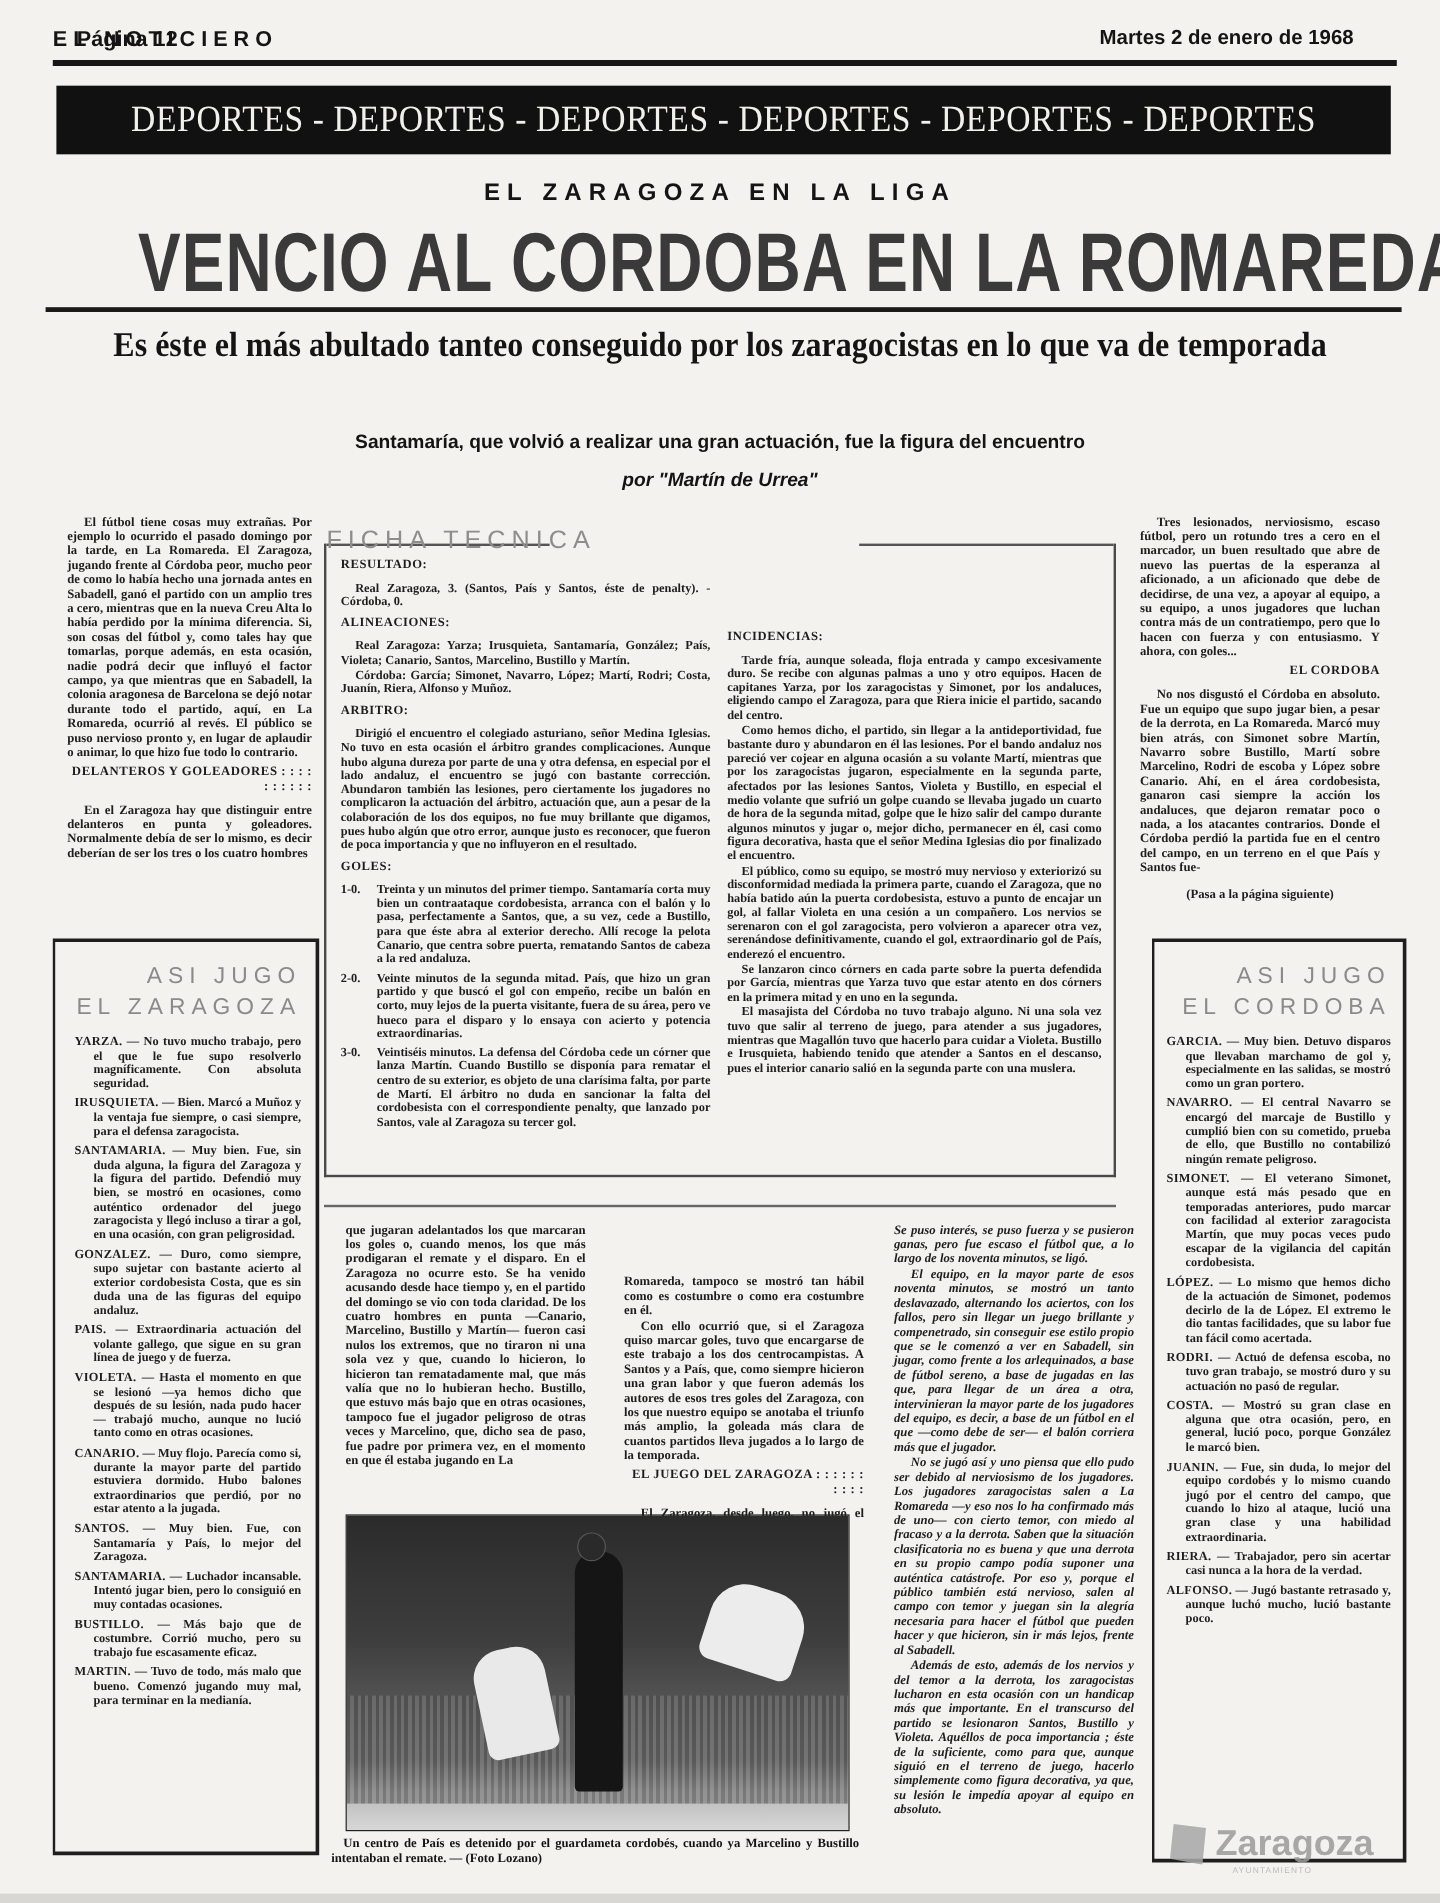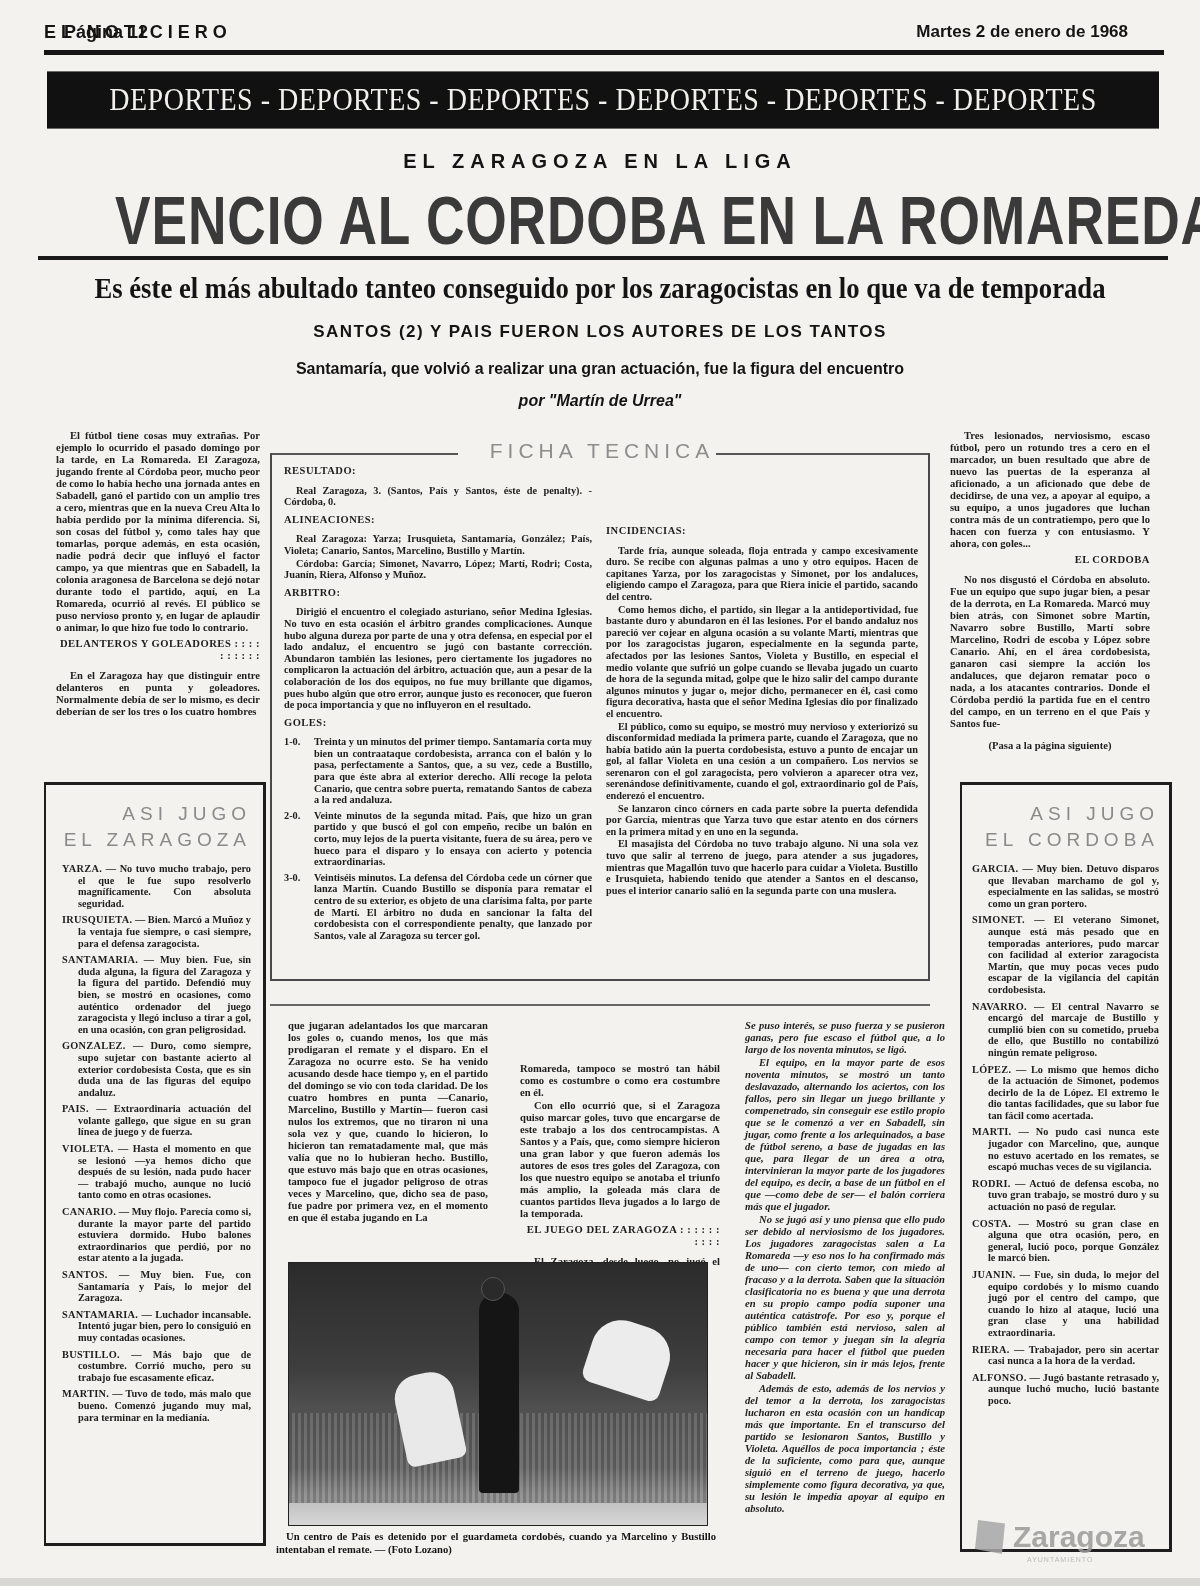--- a/index.html
+++ b/index.html
@@ -17,21 +17,21 @@
   .rule-head { position: absolute; left: 38px; top: 256px; width: 1130px; height: 4px; background: #1a1a1a; }
   .deck { position: absolute; left: 0; width: 1200px; top: 272px; text-align: center; font: bold 29px "Liberation Serif", serif; transform: scaleX(0.92); white-space: nowrap; }
   .sub1 { position: absolute; left: 0; width: 1200px; top: 322px; text-align: center; font: bold 17px "Liberation Sans", sans-serif; letter-spacing: 1.5px; }
   .sub2 { position: absolute; left: 0; width: 1200px; top: 360px; text-align: center; font: bold 16px "Liberation Sans", sans-serif; }
   .byline { position: absolute; left: 0; width: 1200px; top: 392px; text-align: center; font: italic bold 16px "Liberation Sans", sans-serif; }
   .col { position: absolute; font-size: 10.6px; line-height: 12px; text-align: justify; font-weight: bold; color: #1d1d1d; }
   .col p { text-indent: 14px; margin-bottom: 1px; }
   .col .sub { text-align: right; font-weight: bold; margin: 4px 0 8px; letter-spacing: 0.5px; }
   .ficha { position: absolute; left: 270px; top: 453px; width: 660px; height: 528px; border: 2px solid #4a4a4a; border-top: none; }
   .ficha-title-line { position: absolute; top: 0; height: 2px; background: #555; }
-  .ficha-title { position: absolute; left: 0; width: 660px; top: -14px; text-align: center; font: 21px "Liberation Sans", sans-serif; color: #8d8d8d; letter-spacing: 5px; }
+  .ficha-title { position: absolute; left: 0; width: 660px; top: -14px; text-align: left; font: 21px "Liberation Sans", sans-serif; color: #8d8d8d; letter-spacing: 5px; }
   .ficha .inner { position: absolute; font-size: 10.3px; line-height: 11.6px; font-weight: bold; text-align: justify; color: #1d1d1d; }
   .ficha h4 { font-size: 10.5px; margin: 6px 0 8px; letter-spacing: 0.5px; }
   .ficha .para { text-indent: 12px; margin-bottom: 6px; }
   .goal { display: flex; margin-bottom: 4px; }
   .goal .sc { width: 30px; flex: none; }
   .goal .tx { flex: 1; }
   .box { position: absolute; border: 3px solid #1e1e1e; border-left-width: 2px; background: #f3f2ef; }
   .box-title { text-align: right; font: 19px "Liberation Sans", sans-serif; color: #8a8a8a; letter-spacing: 5px; line-height: 22px; }
   .ratings { margin-top: 12px; font-size: 10.3px; line-height: 11.6px; font-weight: bold; text-align: justify; color: #1d1d1d; }
   .rating { padding-left: 16px; text-indent: -16px; margin-bottom: 5px; }
@@ -61,21 +61,20 @@
     <span class="date">Martes 2 de enero de 1968</span>
   </div>
   <div class="rule-top"></div>
 
   <div class="banner">DEPORTES - DEPORTES - DEPORTES - DEPORTES - DEPORTES - DEPORTES</div>
 
   <div class="kicker">EL ZARAGOZA EN LA LIGA</div>
   <div class="headline">VENCIO AL CORDOBA EN LA ROMAREDA (3-0)</div>
   <div class="rule-head"></div>
   <div class="deck">Es éste el más abultado tanteo conseguido por los zaragocistas en lo que va de temporada</div>
-  <div class="sub1">SANTOS (2) Y PAIS FUERON LOS AUTORES DE LOS TANTOS</div>
   <div class="sub2">Santamaría, que volvió a realizar una gran actuación, fue la figura del encuentro</div>
   <div class="byline">por "Martín de Urrea"</div>
 
   <div class="col" style="left:56px; top:430px; width:204px;">
     <p>El fútbol tiene cosas muy extrañas. Por ejemplo lo ocurrido el pasado domingo por la tarde, en La Romareda. El Zaragoza, jugando frente al Córdoba peor, mucho peor de como lo había hecho una jornada antes en Sabadell, ganó el partido con un amplio tres a cero, mientras que en la nueva Creu Alta lo había perdido por la mínima diferencia. Si, son cosas del fútbol y, como tales hay que tomarlas, porque además, en esta ocasión, nadie podrá decir que influyó el factor campo, ya que mientras que en Sabadell, la colonia aragonesa de Barcelona se dejó notar durante todo el partido, aquí, en La Romareda, ocurrió al revés. El público se puso nervioso pronto y, en lugar de aplaudir o animar, lo que hizo fue todo lo contrario.</p>
     <div class="sub">DELANTEROS Y GOLEADORES : : : : : : : : : :</div>
     <p>En el Zaragoza hay que distinguir entre delanteros en punta y goleadores. Normalmente debía de ser lo mismo, es decir deberían de ser los tres o los cuatro hombres</p>
   </div>
 
   <div class="ficha">
@@ -139,24 +138,23 @@
         <div class="rating"><span class="nm">BUSTILLO.</span> <span>— Más bajo que de costumbre. Corrió mucho, pero su trabajo fue escasamente eficaz.</span></div>
         <div class="rating"><span class="nm">MARTIN.</span> <span>— Tuvo de todo, más malo que bueno. Comenzó jugando muy mal, para terminar en la medianía.</span></div>
       </div>
   </div>
 
   <div class="box" style="left:960px; top:782px; width:212px; height:770px; padding:18px 10px 0 10px;">
     <div class="box-title">ASI JUGO</div>
     <div class="box-title" style="margin-top:4px;">EL CORDOBA</div>
     <div class="ratings" id="cor-list">
         <div class="rating"><span class="nm">GARCIA.</span> <span>— Muy bien. Detuvo disparos que llevaban marchamo de gol y, especialmente en las salidas, se mostró como un gran portero.</span></div>
+        <div class="rating"><span class="nm">NAVARRO.</span> <span>— El central Navarro se encargó del marcaje de Bustillo y cumplió bien con su cometido, prueba de ello, que Bustillo no contabilizó ningún remate peligroso.</span></div>
         <div class="rating"><span class="nm">SIMONET.</span> <span>— El veterano Simonet, aunque está más pesado que en temporadas anteriores, pudo marcar con facilidad al exterior zaragocista Martín, que muy pocas veces pudo escapar de la vigilancia del capitán cordobesista.</span></div>
-        <div class="rating"><span class="nm">NAVARRO.</span> <span>— El central Navarro se encargó del marcaje de Bustillo y cumplió bien con su cometido, prueba de ello, que Bustillo no contabilizó ningún remate peligroso.</span></div>
         <div class="rating"><span class="nm">LÓPEZ.</span> <span>— Lo mismo que hemos dicho de la actuación de Simonet, podemos decirlo de la de López. El extremo le dio tantas facilidades, que su labor fue tan fácil como acertada.</span></div>
-        <div class="rating"><span class="nm">MARTI.</span> <span>— No pudo casi nunca este jugador con Marcelino, que, aunque no estuvo acertado en los remates, se escapó muchas veces de su vigilancia.</span></div>
         <div class="rating"><span class="nm">RODRI.</span> <span>— Actuó de defensa escoba, no tuvo gran trabajo, se mostró duro y su actuación no pasó de regular.</span></div>
         <div class="rating"><span class="nm">COSTA.</span> <span>— Mostró su gran clase en alguna que otra ocasión, pero, en general, lució poco, porque González le marcó bien.</span></div>
         <div class="rating"><span class="nm">JUANIN.</span> <span>— Fue, sin duda, lo mejor del equipo cordobés y lo mismo cuando jugó por el centro del campo, que cuando lo hizo al ataque, lució una gran clase y una habilidad extraordinaria.</span></div>
         <div class="rating"><span class="nm">RIERA.</span> <span>— Trabajador, pero sin acertar casi nunca a la hora de la verdad.</span></div>
         <div class="rating"><span class="nm">ALFONSO.</span> <span>— Jugó bastante retrasado y, aunque luchó mucho, lució bastante poco.</span></div>
       </div>
   </div>
 
   <div class="mid-rule"></div>
 

